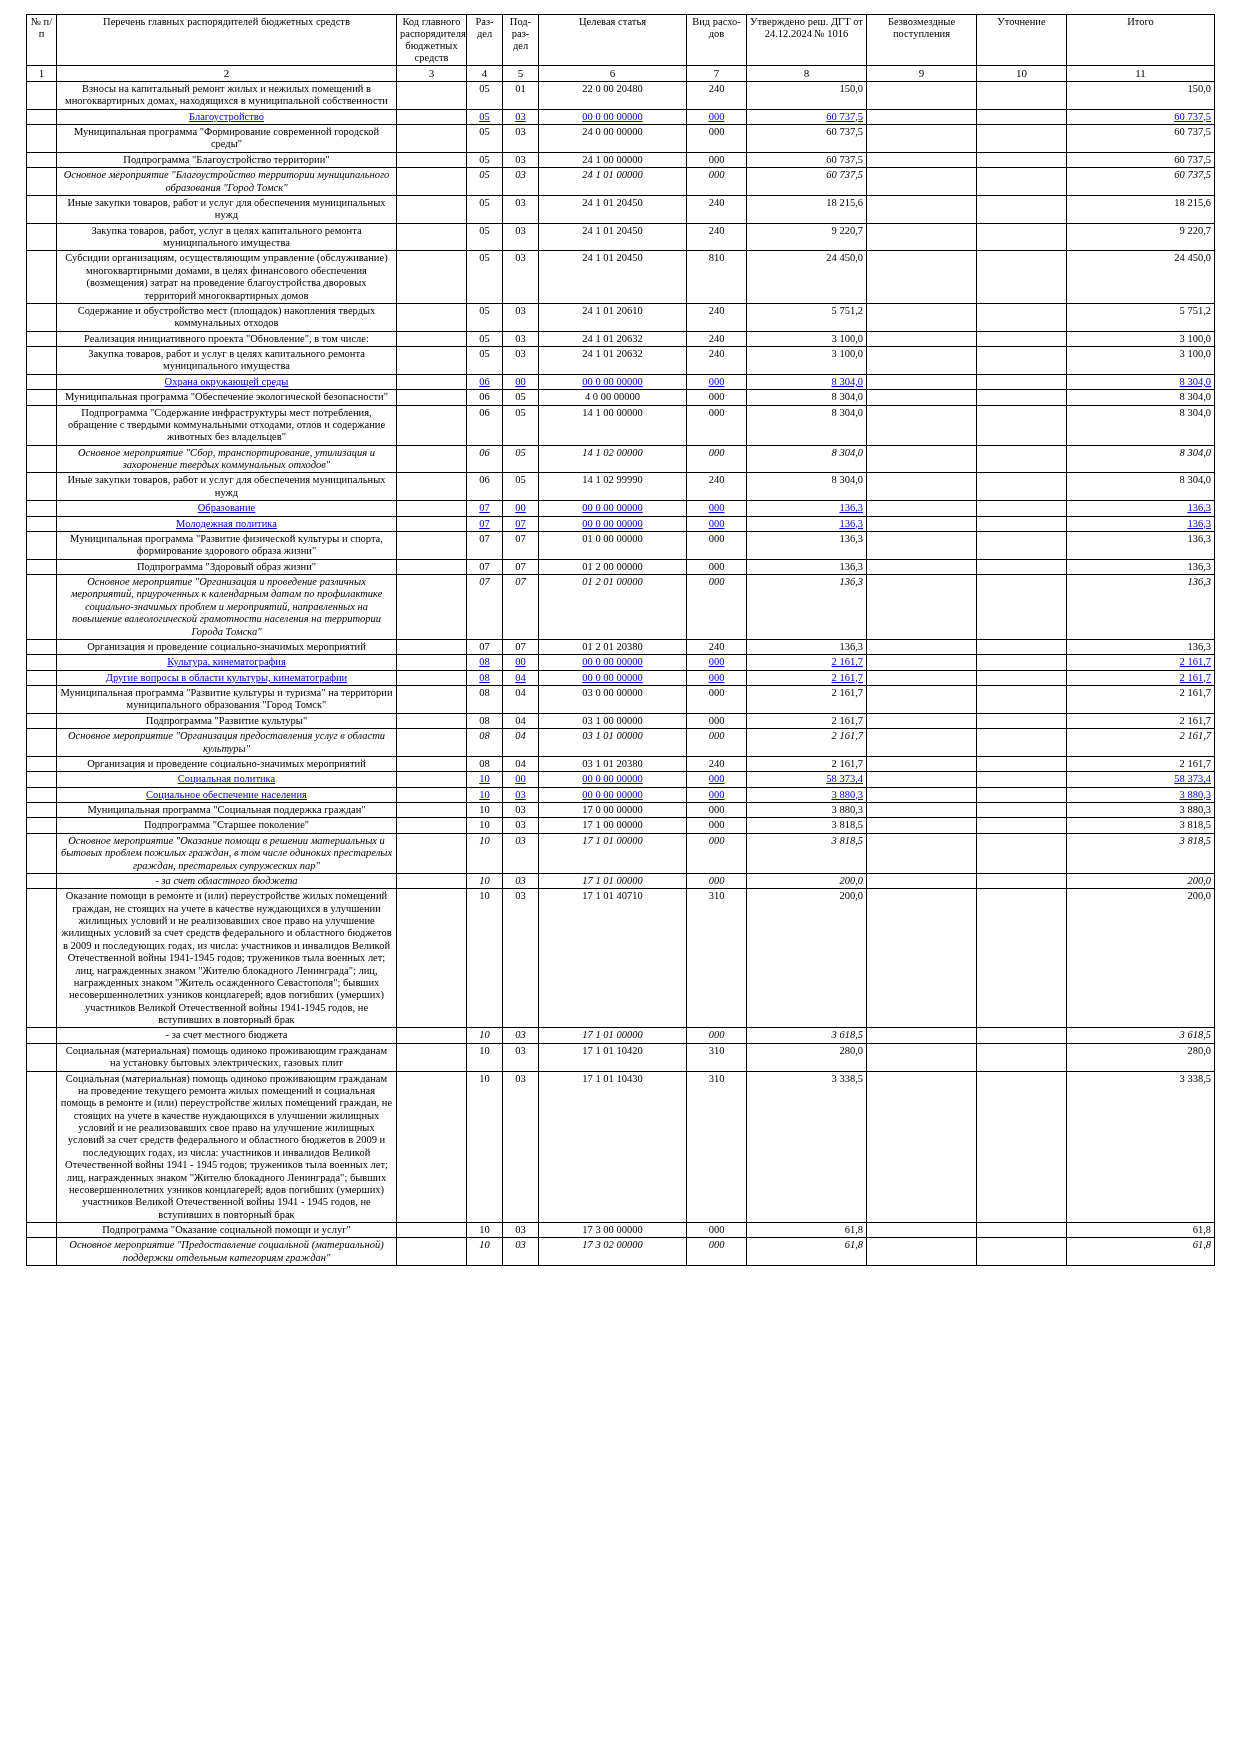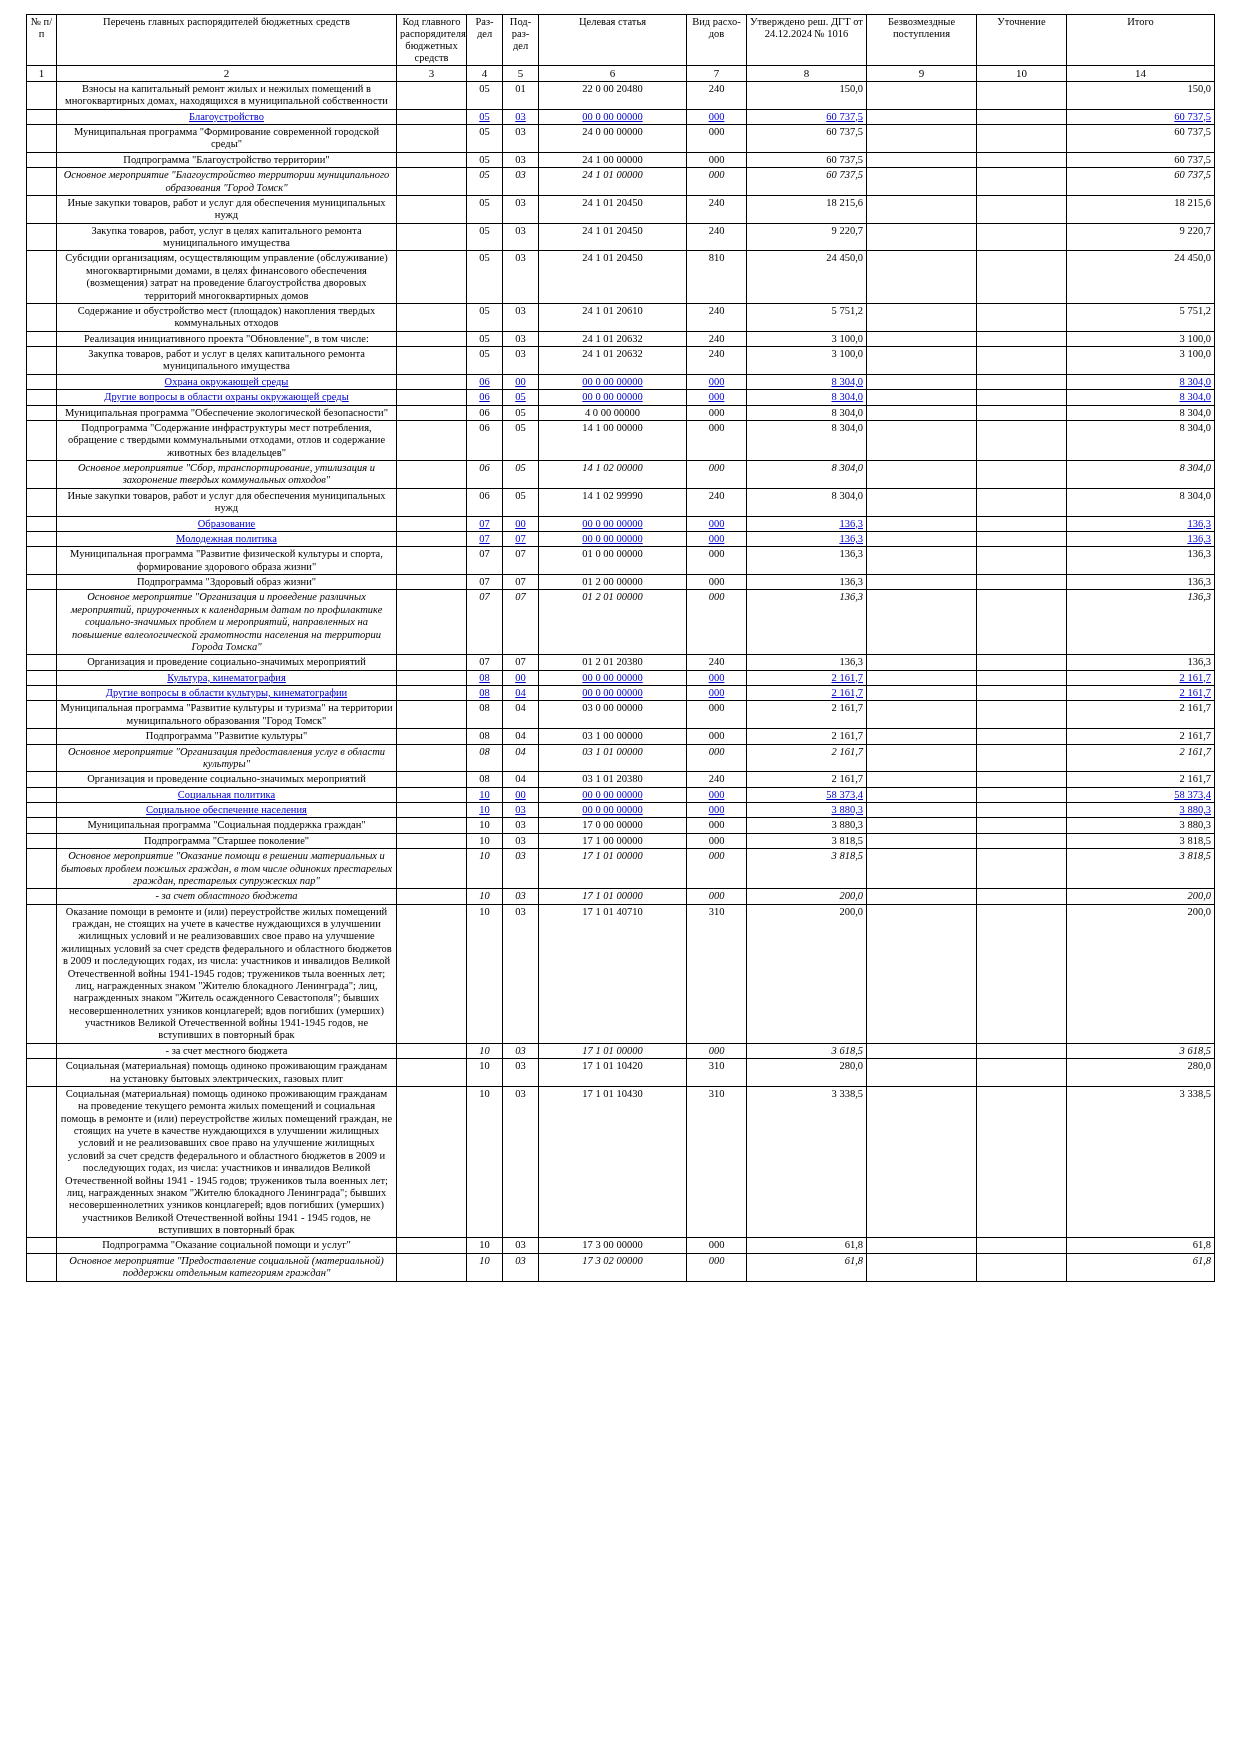--- a/index.html
+++ b/index.html
@@ -107,21 +107,21 @@
         <td>1</td>
         <td>2</td>
         <td>3</td>
         <td>4</td>
         <td>5</td>
         <td>6</td>
         <td>7</td>
         <td>8</td>
         <td>9</td>
         <td>10</td>
-        <td>14</td>
+        <td>11</td>
       </tr>
     </thead>
     <tbody id="tbody">
         <tr>
           <td class="c-center"></td>
           <td class="c-left lvl-plain ind1">Взносы на капитальный ремонт жилых и нежилых помещений в многоквартирных домах, находящихся в муниципальной собственности</td>
           <td class="c-center lvl-plain"></td>
           <td class="c-center lvl-plain">05</td>
           <td class="c-center lvl-plain">01</td>
           <td class="c-center lvl-plain">22 0 00 20480</td>
@@ -260,33 +260,20 @@
           <td class="c-right lvl-plain"></td>
           <td class="c-right lvl-plain"></td>
           <td class="c-right lvl-plain">3 100,0</td>
         </tr>
         <tr>
           <td class="c-center"></td>
           <td class="c-left lvl-blue">Охрана окружающей среды</td>
           <td class="c-center lvl-blue"></td>
           <td class="c-center lvl-blue">06</td>
           <td class="c-center lvl-blue">00</td>
-          <td class="c-center lvl-blue">00 0 00 00000</td>
-          <td class="c-center lvl-blue">000</td>
-          <td class="c-right lvl-blue">8 304,0</td>
-          <td class="c-right lvl-blue"></td>
-          <td class="c-right lvl-blue"></td>
-          <td class="c-right lvl-blue">8 304,0</td>
-        </tr>
-        <tr>
-          <td class="c-center"></td>
-          <td class="c-left lvl-blue">Другие вопросы в области охраны окружающей среды</td>
-          <td class="c-center lvl-blue"></td>
-          <td class="c-center lvl-blue">06</td>
-          <td class="c-center lvl-blue">05</td>
           <td class="c-center lvl-blue">00 0 00 00000</td>
           <td class="c-center lvl-blue">000</td>
           <td class="c-right lvl-blue">8 304,0</td>
           <td class="c-right lvl-blue"></td>
           <td class="c-right lvl-blue"></td>
           <td class="c-right lvl-blue">8 304,0</td>
         </tr>
         <tr>
           <td class="c-center"></td>
           <td class="c-left lvl-bold">Муниципальная программа "Обеспечение экологической безопасности"</td>

